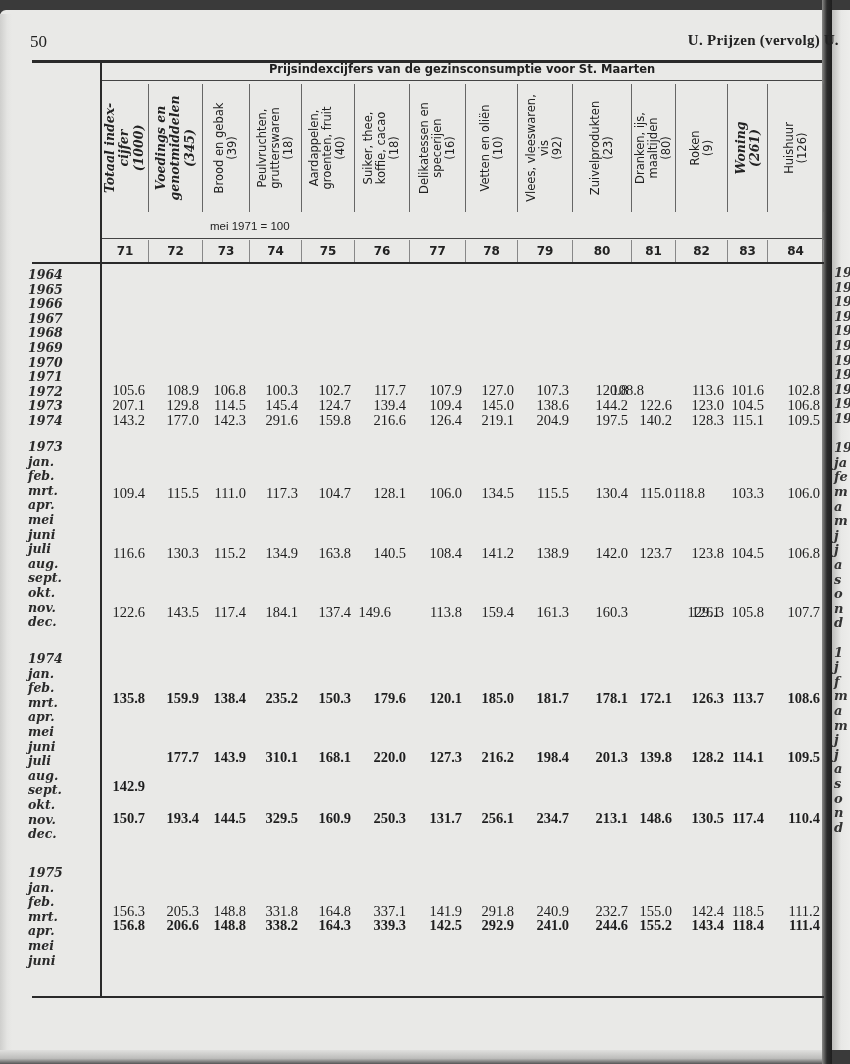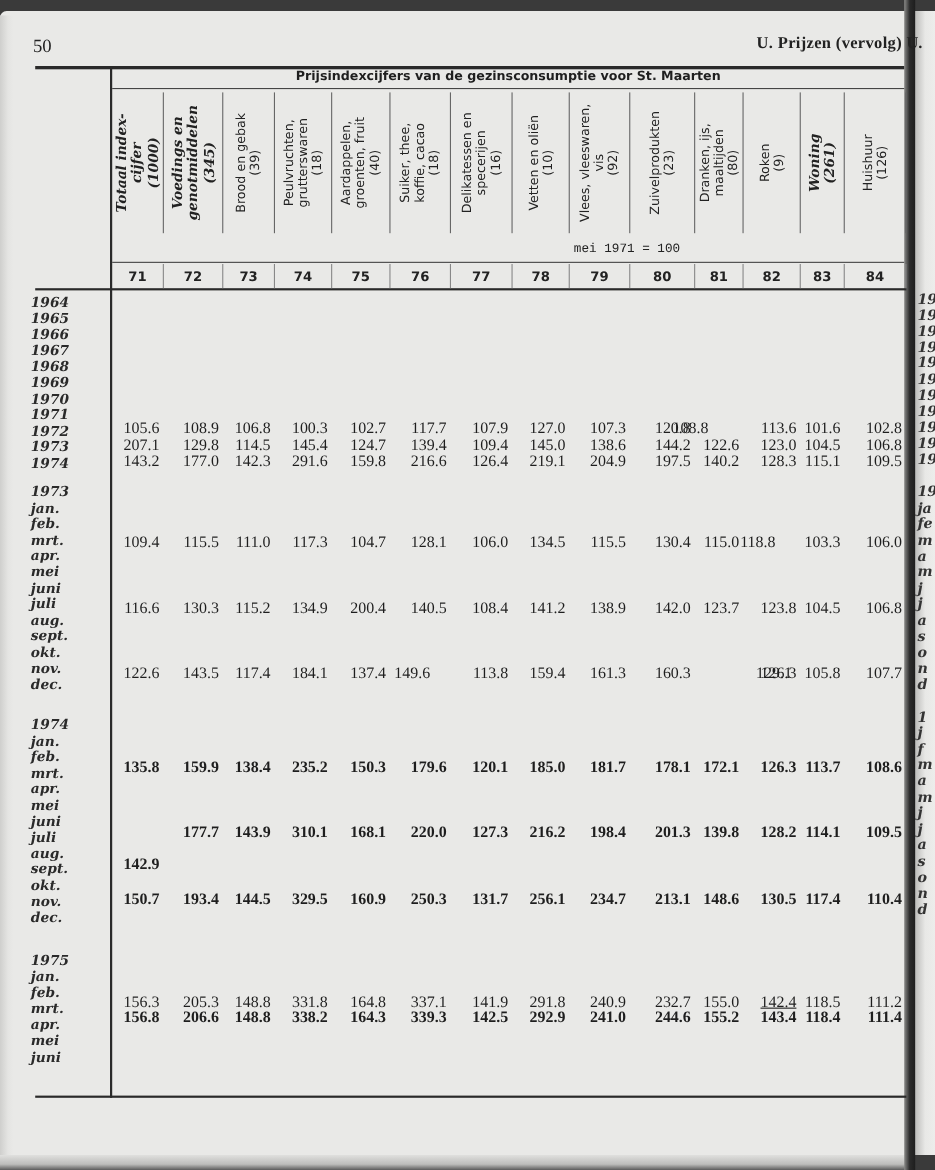--- a/index.html
+++ b/index.html
@@ -62,22 +62,22 @@
     position: absolute; left: 50%; top: 50%;
     transform: translate(-50%, -50%) rotate(-90deg);
     white-space: nowrap; text-align: center; line-height: 1.15;
     font-family: "DejaVu Sans", sans-serif; font-size: 11.5px; color: #222;
   }
   .col-head .rot.ital {
     font-family: "DejaVu Serif", serif; font-style: italic; font-weight: bold; font-size: 12.5px;
   }
   .col-head .rot span { display: block; }
   .base-note {
-    position: absolute; top: 220px; left: 100px; width: 720px; text-align: center;
-    font-family: Liberation Mono, monospace; font-size: 11.5px; color: #222;
+    position: absolute; top: 220px; left: 100px; width: 720px; text-align: left;
+    font-family: Liberation Sans, sans-serif; font-size: 11.5px; color: #222;
   }
   .base-note span { position: relative; left: 110px; }
   .col-num {
     position: absolute; top: 240px; height: 22px; line-height: 22px; text-align: center;
     font-family: "DejaVu Sans", sans-serif; font-size: 12px; font-weight: bold; color: #222;
     border-right: 1px solid #888; box-sizing: border-box;
   }
   .stub {
     position: absolute; left: 28px; width: 70px;
     font-family: "DejaVu Serif", serif; font-style: italic; font-weight: bold;
@@ -383,21 +383,21 @@
       <div class="v" style="left: 530px; width: 40px;">115.0</div>
       <div class="v" style="left: 555px; width: 48px; font-family: Liberation Serif, serif;">118.8</div>
       <div class="v" style="left: 626px; width: 36px;">103.3</div>
       <div class="v" style="left: 666px; width: 52px;">106.0</div>
     </div>
     <div class="datarow" style="top: 545px;">
       <div class="v" style="left: 0px; width: 43px;">116.6</div>
       <div class="v" style="left: 47px; width: 50px;">130.3</div>
       <div class="v" style="left: 101px; width: 43px;">115.2</div>
       <div class="v" style="left: 148px; width: 48px;">134.9</div>
-      <div class="v" style="left: 200px; width: 49px;">200.4</div>
+      <div class="v" style="left: 200px; width: 49px;">163.8</div>
       <div class="v" style="left: 253px; width: 51px;">140.5</div>
       <div class="v" style="left: 308px; width: 52px;">108.4</div>
       <div class="v" style="left: 364px; width: 48px;">141.2</div>
       <div class="v" style="left: 416px; width: 51px;">138.9</div>
       <div class="v" style="left: 471px; width: 55px;">142.0</div>
       <div class="v" style="left: 530px; width: 40px;">123.7</div>
       <div class="v" style="left: 574px; width: 48px;">123.8</div>
       <div class="v" style="left: 626px; width: 36px;">104.5</div>
       <div class="v" style="left: 666px; width: 52px;">106.8</div>
     </div>
@@ -470,21 +470,21 @@
       <div class="v" style="left: 47px; width: 50px;">205.3</div>
       <div class="v" style="left: 101px; width: 43px;">148.8</div>
       <div class="v" style="left: 148px; width: 48px;">331.8</div>
       <div class="v" style="left: 200px; width: 49px;">164.8</div>
       <div class="v" style="left: 253px; width: 51px;">337.1</div>
       <div class="v" style="left: 308px; width: 52px;">141.9</div>
       <div class="v" style="left: 364px; width: 48px;">291.8</div>
       <div class="v" style="left: 416px; width: 51px;">240.9</div>
       <div class="v" style="left: 471px; width: 55px;">232.7</div>
       <div class="v" style="left: 530px; width: 40px;">155.0</div>
-      <div class="v" style="left: 574px; width: 48px; text-decoration: underline;">142.4</div>
+      <div class="v" style="left: 574px; width: 48px;">142.4</div>
       <div class="v" style="left: 626px; width: 36px;">118.5</div>
       <div class="v" style="left: 666px; width: 52px;">111.2</div>
     </div>
     <div class="datarow bold" style="top: 917px;">
       <div class="v" style="left: 0px; width: 43px;">156.8</div>
       <div class="v" style="left: 47px; width: 50px;">206.6</div>
       <div class="v" style="left: 101px; width: 43px;">148.8</div>
       <div class="v" style="left: 148px; width: 48px;">338.2</div>
       <div class="v" style="left: 200px; width: 49px;">164.3</div>
       <div class="v" style="left: 253px; width: 51px;">339.3</div>

